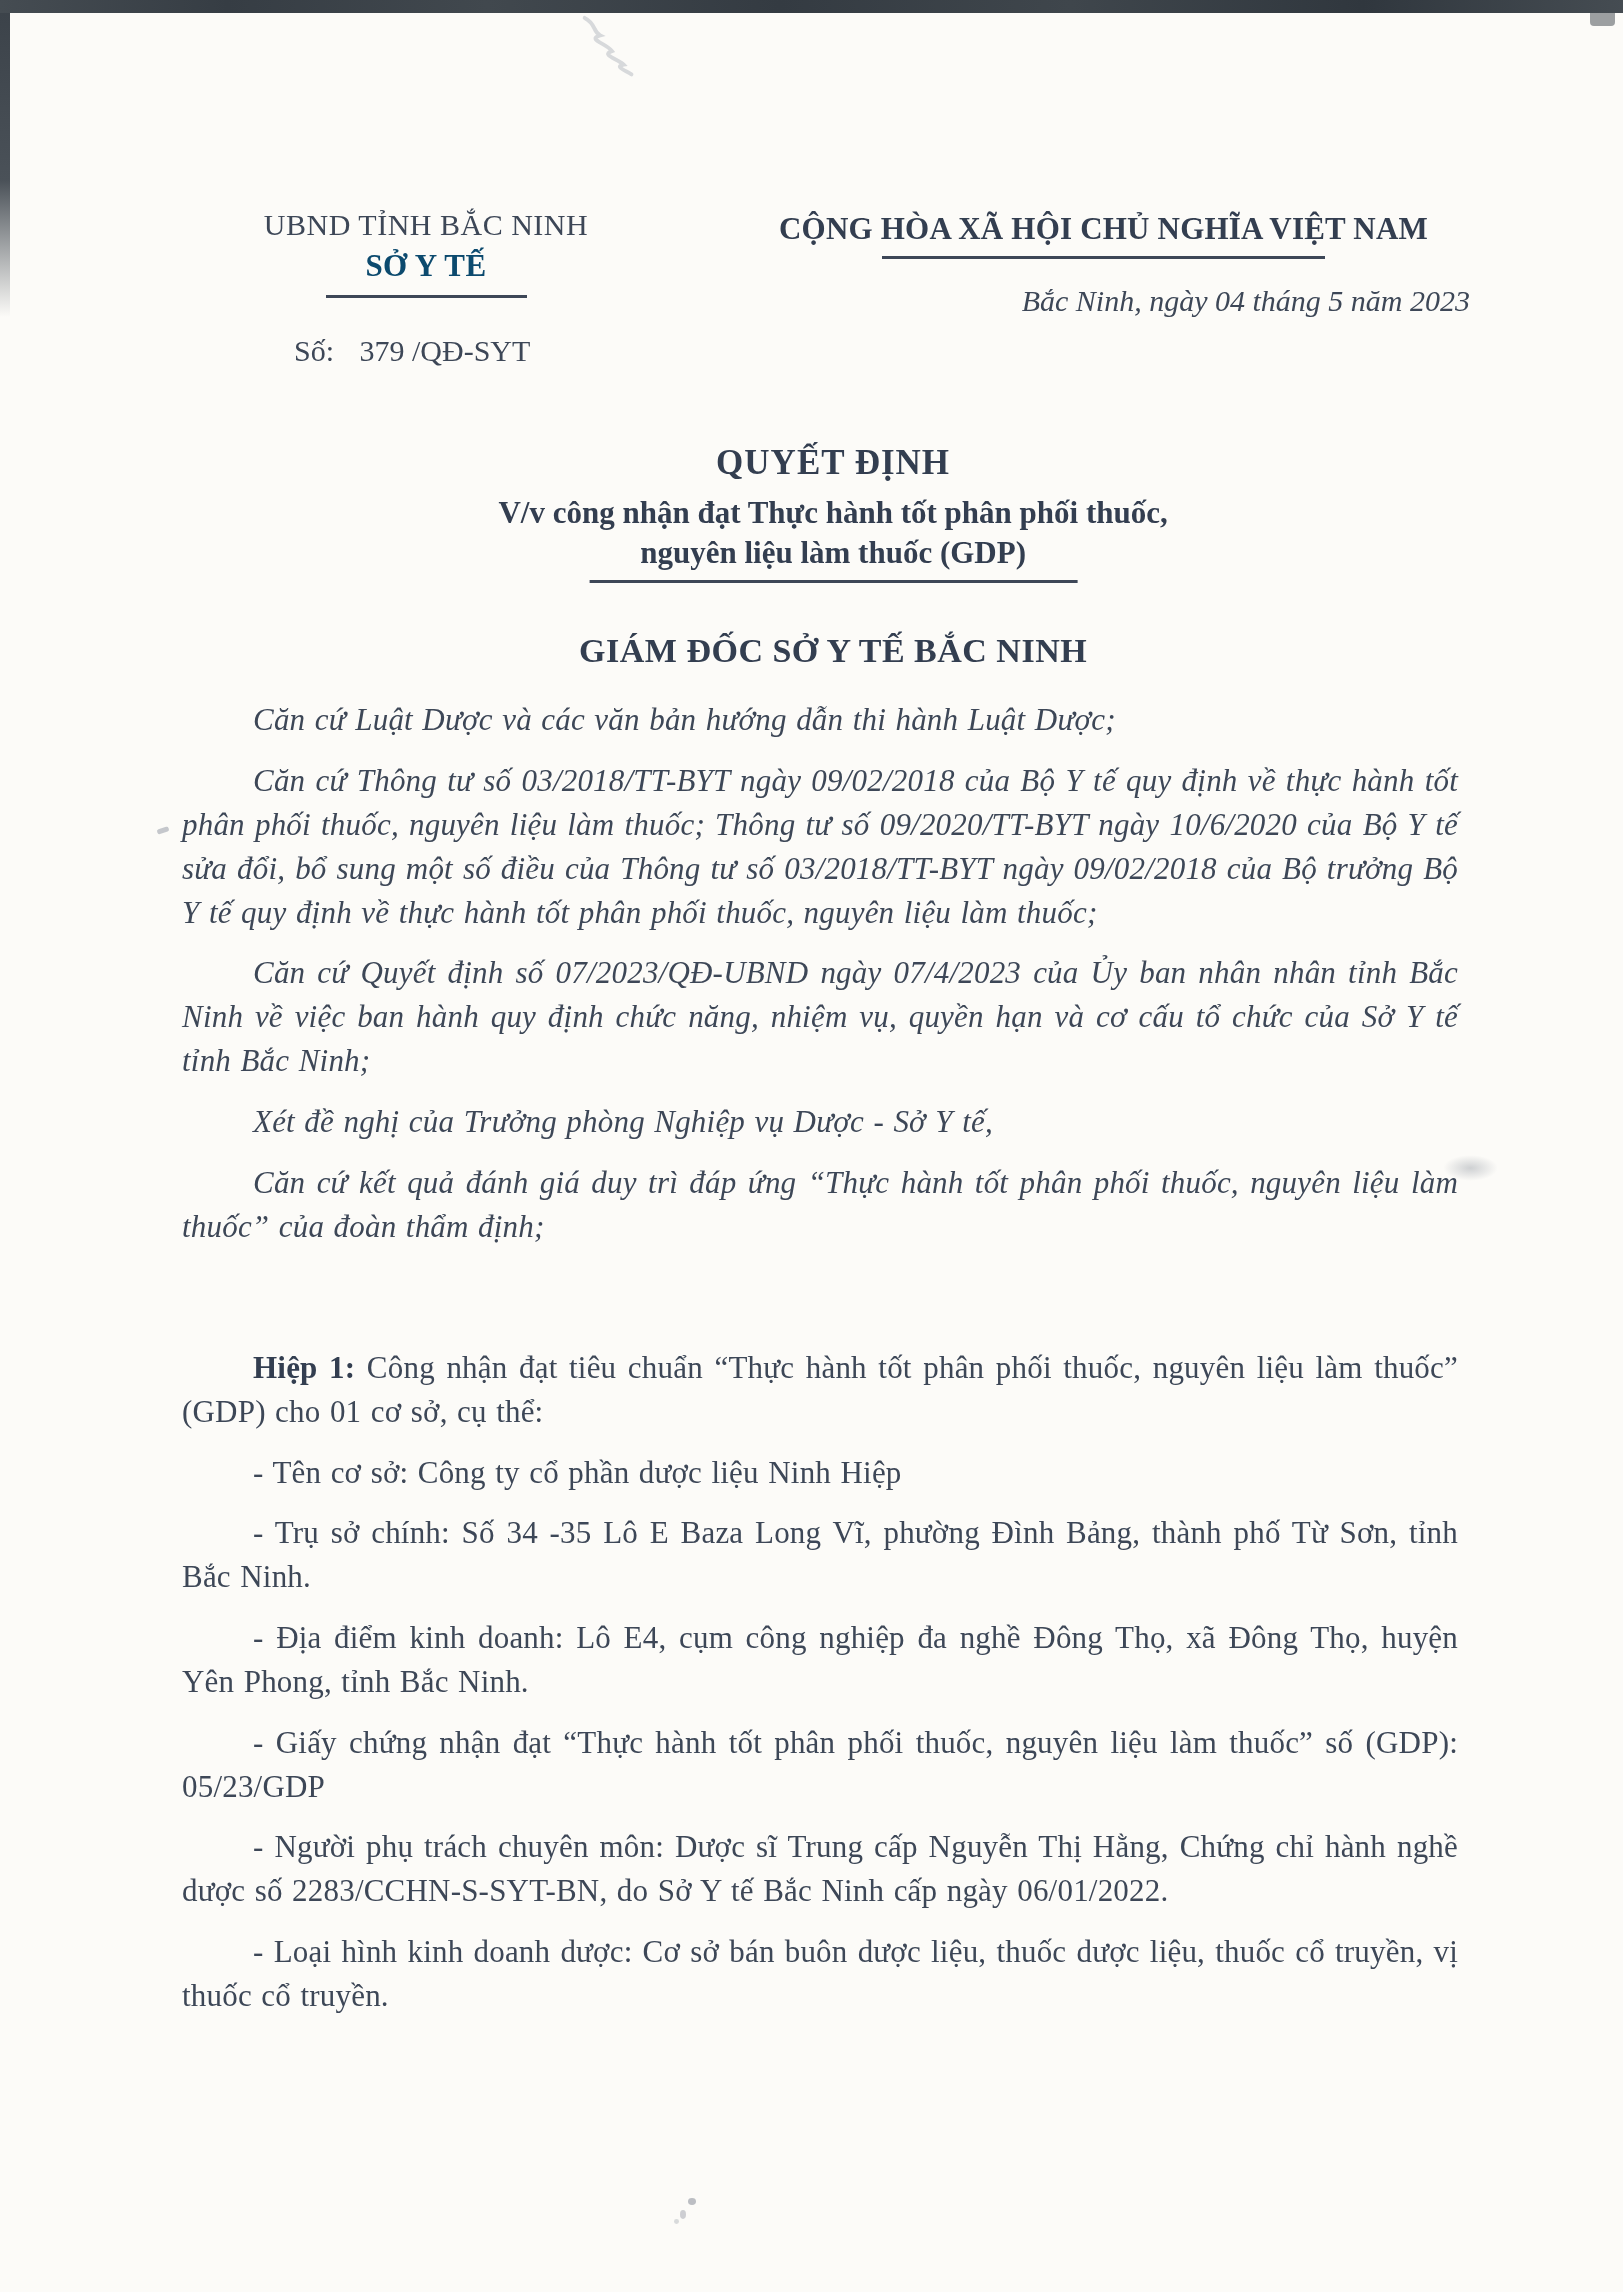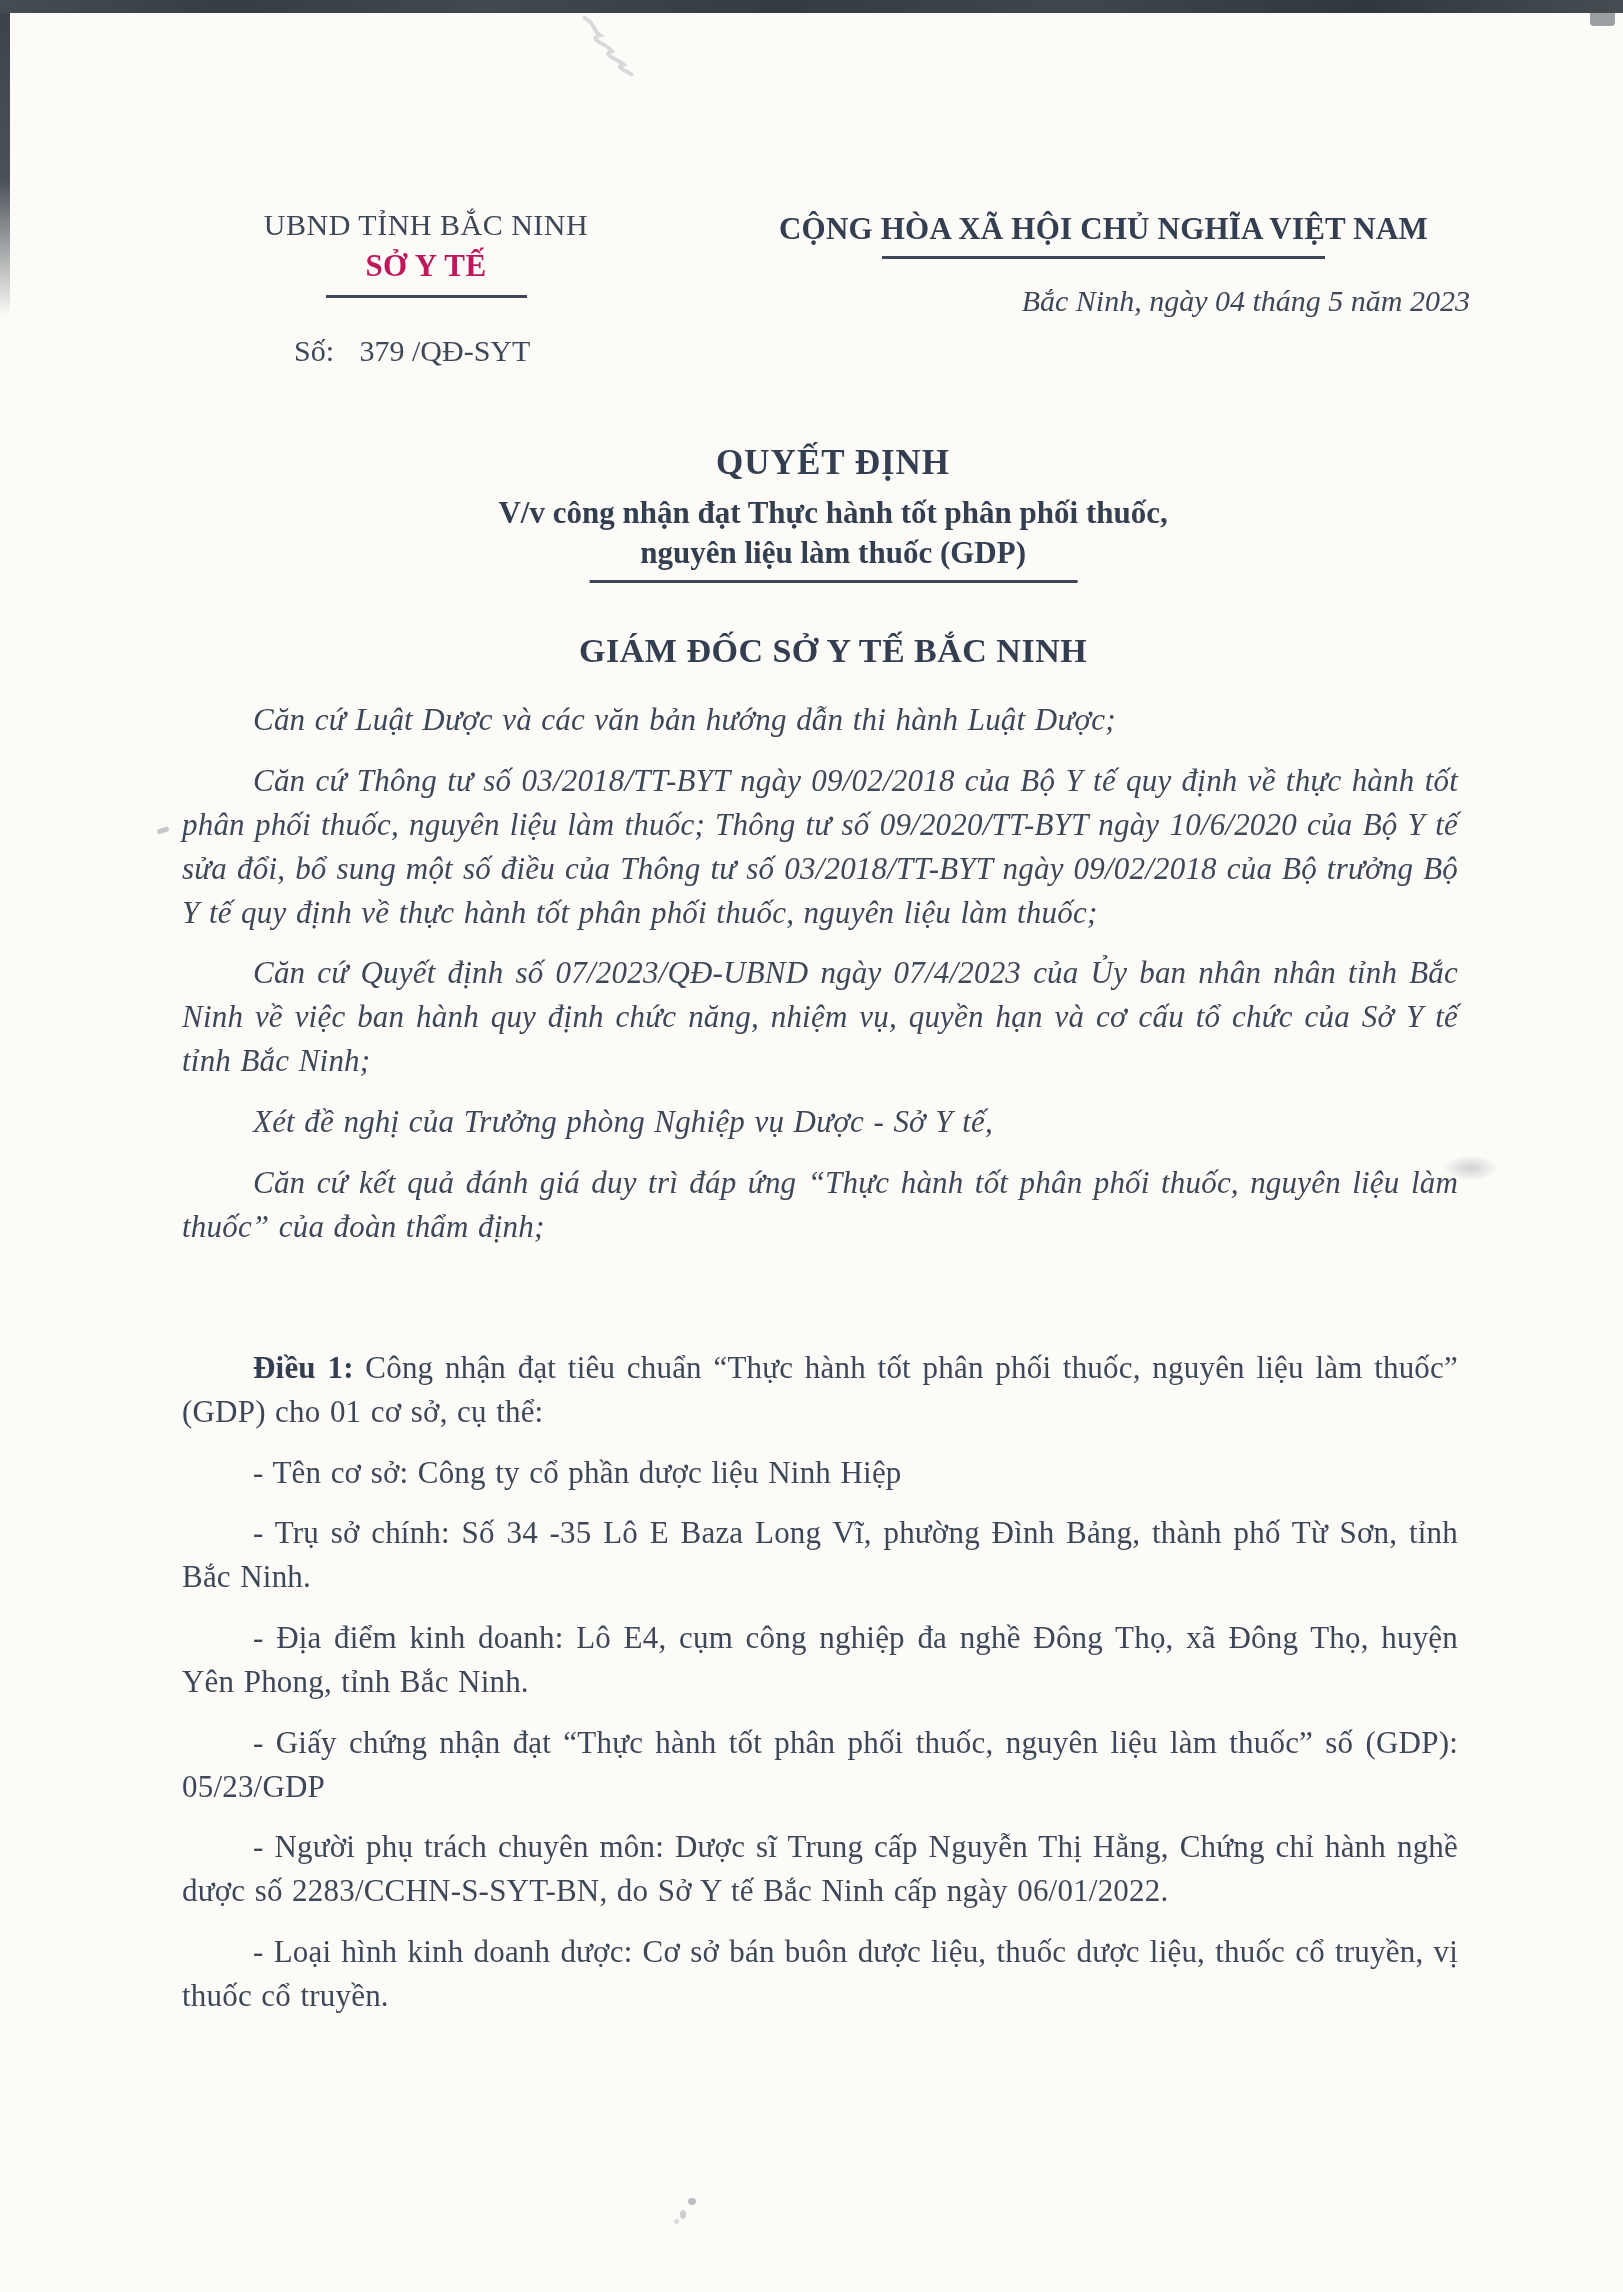--- a/index.html
+++ b/index.html
@@ -35,21 +35,21 @@
     background:#8d93a0;opacity:.5;border-radius:2px;transform:rotate(-18deg);
   }
   .speck{position:absolute;background:#868d98;border-radius:50%;opacity:.55;}
   .speck.s1{top:2198px;left:688px;width:7.8px;height:6.9px;}
   .speck.s2{top:2210px;left:680px;width:5.9px;height:8.8px;opacity:.4;}
   .speck.s3{top:2219px;left:674px;width:4.9px;height:4.9px;opacity:.3;}
 
   
   .hdr-left{position:absolute;top:208px;left:240px;width:372px;text-align:center;}
   .hdr-left .l1{font-size:30px;letter-spacing:0.5px;}
-  .hdr-left .l2{font-size:31px;font-weight:bold;color:#be185d;margin-top:5.9px;letter-spacing:0.5px;}
+  .hdr-left .l2{font-size:31px;font-weight:bold;color:#0c4a6e;margin-top:5.9px;letter-spacing:0.5px;}
   .hdr-left .rule{width:201px;height:2.9px;background:#3d4757;margin:10.8px auto 0;}
   .doc-number{position:absolute;top:334px;left:294px;font-size:30px;text-align:center;}
   .doc-number .num{margin-left:25.5px;}
 
   .hdr-right{position:absolute;top:211px;left:737px;width:733px;text-align:center;}
   .hdr-right .l1{font-size:31px;font-weight:bold;color:#333e50;letter-spacing:0.2px;}
   .hdr-right .l2{font-size:30px;font-weight:bold;color:#333e50;margin-top:7.8px;letter-spacing:0.5px;}
   .hdr-right .rule{width:443px;height:2.9px;background:#3d4757;margin:8.8px auto 0;}
   .hdr-right .dateline{font-size:30px;font-style:italic;margin-top:25.5px;margin-left:157px;white-space:nowrap;text-align:right;}
 
@@ -122,21 +122,21 @@
 
   <div class="bodytext preamble">
     <p class="i">Căn cứ Luật Dược và các văn bản hướng dẫn thi hành Luật Dược;</p>
     <p class="i">Căn cứ Thông tư số 03/2018/TT-BYT ngày 09/02/2018 của Bộ Y tế quy định về thực hành tốt phân phối thuốc, nguyên liệu làm thuốc; Thông tư số 09/2020/TT-BYT ngày 10/6/2020 của Bộ Y tế sửa đổi, bổ sung một số điều của Thông tư số 03/2018/TT-BYT ngày 09/02/2018 của Bộ trưởng Bộ Y tế quy định về thực hành tốt phân phối thuốc, nguyên liệu làm thuốc;</p>
     <p class="i">Căn cứ Quyết định số 07/2023/QĐ-UBND ngày 07/4/2023 của Ủy ban nhân nhân tỉnh Bắc Ninh về việc ban hành quy định chức năng, nhiệm vụ, quyền hạn và cơ cấu tổ chức của Sở Y tế tỉnh Bắc Ninh;</p>
     <p class="i">Xét đề nghị của Trưởng phòng Nghiệp vụ Dược - Sở Y tế,</p>
     <p class="i">Căn cứ kết quả đánh giá duy trì đáp ứng “Thực hành tốt phân phối thuốc, nguyên liệu làm thuốc” của đoàn thẩm định;</p>
   </div>
 
   <div class="bodytext operative">
-    <p><b>Điều 1:</b><span> Công nhận đạt tiêu chuẩn “Thực hành tốt phân phối thuốc, nguyên liệu làm thuốc” (GDP) cho 01 cơ sở, cụ thể:</span></p>
+    <p><b>Hiệp 1:</b><span> Công nhận đạt tiêu chuẩn “Thực hành tốt phân phối thuốc, nguyên liệu làm thuốc” (GDP) cho 01 cơ sở, cụ thể:</span></p>
     <p>- Tên cơ sở: Công ty cổ phần dược liệu Ninh Hiệp</p>
     <p>- Trụ sở chính: Số 34 -35 Lô E Baza Long Vĩ, phường Đình Bảng, thành phố Từ Sơn, tỉnh Bắc Ninh.</p>
     <p>- Địa điểm kinh doanh: Lô E4, cụm công nghiệp đa nghề Đông Thọ, xã Đông Thọ, huyện Yên Phong, tỉnh Bắc Ninh.</p>
     <p>- Giấy chứng nhận đạt “Thực hành tốt phân phối thuốc, nguyên liệu làm thuốc” số (GDP): 05/23/GDP</p>
     <p>- Người phụ trách chuyên môn: Dược sĩ Trung cấp Nguyễn Thị Hằng, Chứng chỉ hành nghề dược số 2283/CCHN-S-SYT-BN, do Sở Y tế Bắc Ninh cấp ngày 06/01/2022.</p>
     <p>- Loại hình kinh doanh dược: Cơ sở bán buôn dược liệu, thuốc dược liệu, thuốc cổ truyền, vị thuốc cổ truyền.</p>
   </div>
 
 </div>
 

